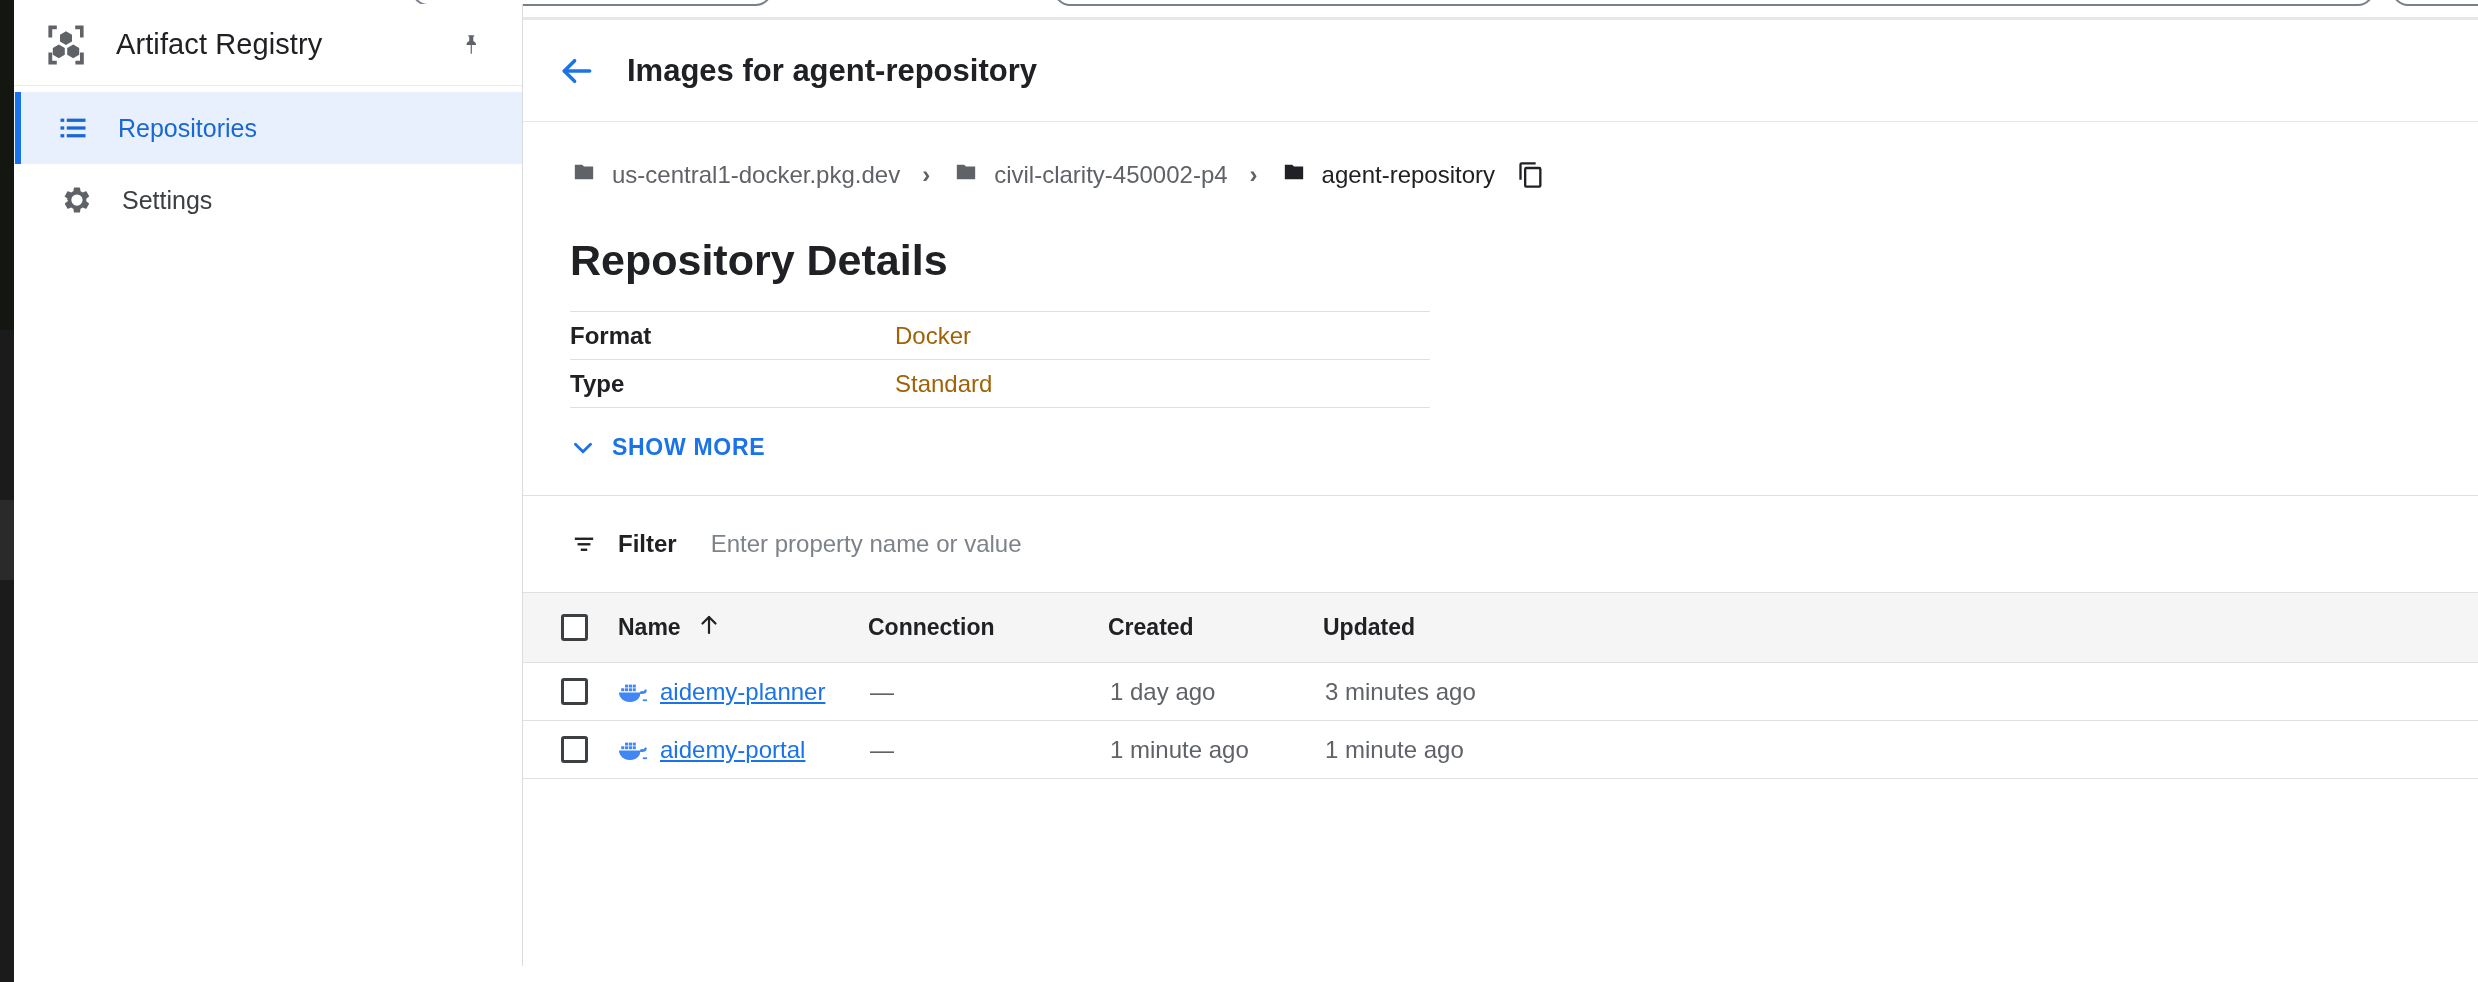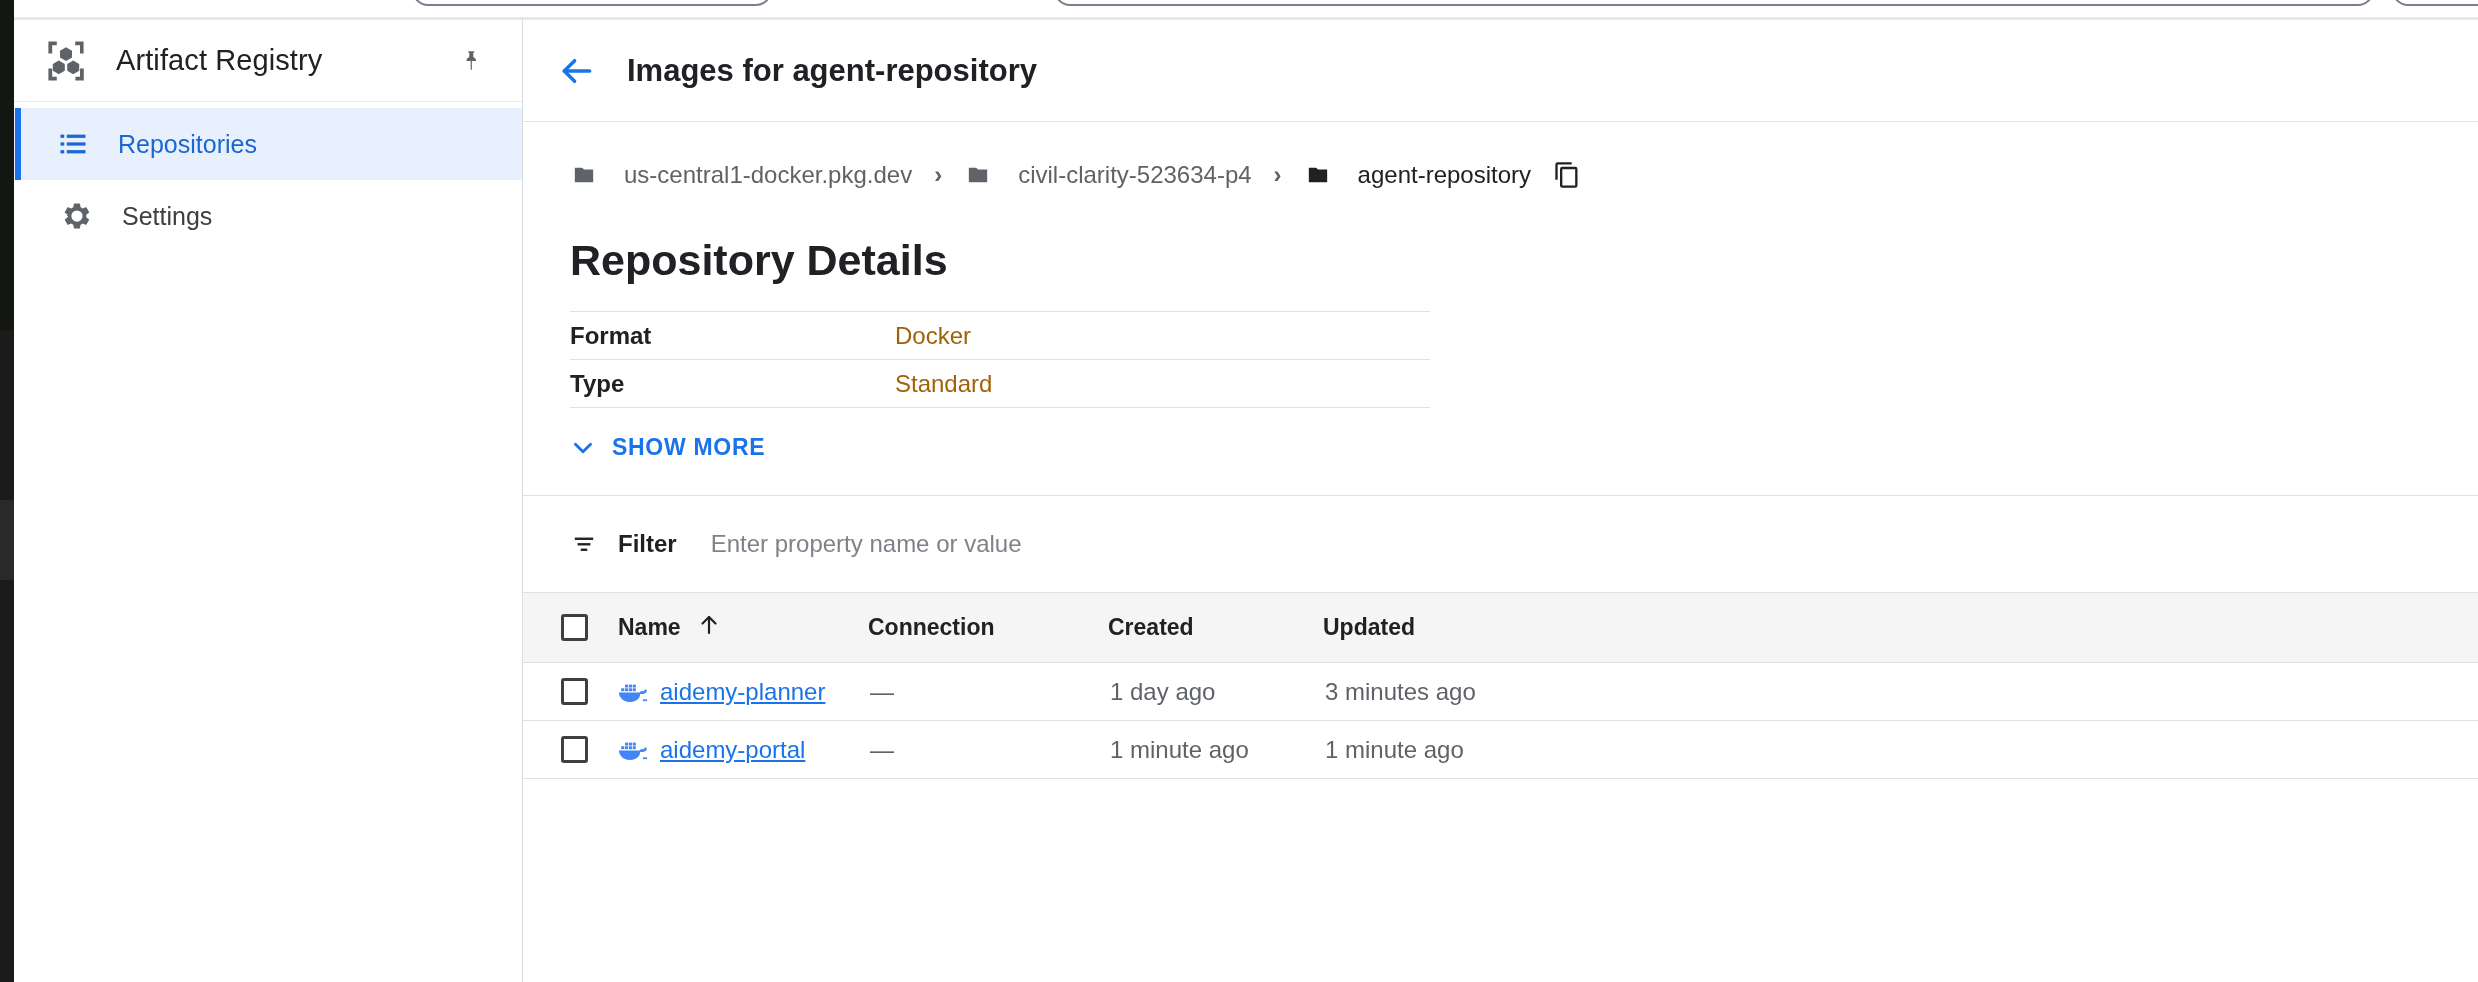--- a/index.html
+++ b/index.html
@@ -40,21 +40,21 @@
   .chrome-pill.p1 { left: 398px;  width: 360px; }
   .chrome-pill.p2 { left: 1040px; width: 1320px; }
   .chrome-pill.p3 { left: 2378px; width: 220px; }
   .chrome-underline {
     position: absolute; left: 14px; top: 17px; right: 0; height: 3px;
     background: #e5e7ec;
   }
 
   
   .sidebar {
-    position: absolute; left: 14px; top: 20px;
+    position: absolute; left: 14px; top: 4px;
     width: 509px; height: 962px;
     background: #ffffff;
     border-right: 1px solid #dadce0;
   }
   .brand {
     display: flex; align-items: center;
     height: 82px; padding-left: 28px;
     border-bottom: 1px solid #e8eaed;
   }
   .brand-logo { width: 48px; height: 48px; flex: 0 0 48px; }
@@ -108,21 +108,21 @@
   .hdr-actions { display: flex; align-items: center; margin-left: 94px; }
   .hdr-btn {
     display: flex; align-items: center;
     height: 58px; padding: 0 16px; margin-right: 38px;
     font-size: 22px; font-weight: 600; letter-spacing: .7px;
     color: #1a73e8; cursor: pointer; white-space: nowrap;
     border-radius: 4px;
   }
   .hdr-btn.disabled { color: #80868b; cursor: default; }
   .hdr-btn svg { margin-right: 12px; flex: 0 0 auto; }
-  .crumb { display: flex; align-items: center; cursor: pointer; gap: 12px; }
+  .crumb { display: flex; align-items: flex-start; cursor: pointer; }
   .crumb-icon { width: 28px; height: 22px; flex: 0 0 28px; }
   .crumb-text { margin-left: 14px; font-size: 24px; color: #5f6368; }
   .crumb.current { cursor: default; }
   .crumb.current .crumb-text { color: #202124; }
   .crumb-sep {
     margin: 0 22px; font-size: 24px; color: #5f6368; font-weight: 700;
   }
   .copy-btn {
     margin-left: 22px; width: 28px; height: 30px; cursor: pointer;
   }
@@ -285,21 +285,21 @@
           <span class="crumb-text">us-central1-docker.pkg.dev</span>
         </div>
         <span class="crumb-sep">›</span>
 
         <div class="crumb">
           <span class="crumb-icon">
             <svg viewBox="0 0 24 24" width="28" height="22" fill="#5f6368">
                 <path d="M10 4H2v16h20V6H12l-2-2z"></path>
               </svg>
           </span>
-          <span class="crumb-text">civil-clarity-523634-p4</span>
+          <span class="crumb-text">civil-clarity-450002-p4</span>
         </div>
         <span class="crumb-sep">›</span>
 
         <div class="crumb current">
           <span class="crumb-icon">
             <svg viewBox="0 0 24 24" width="28" height="22" fill="#202124">
                 <path d="M10 4H2v16h20V6H12l-2-2z"></path>
               </svg>
           </span>
           <span class="crumb-text">agent-repository</span>

